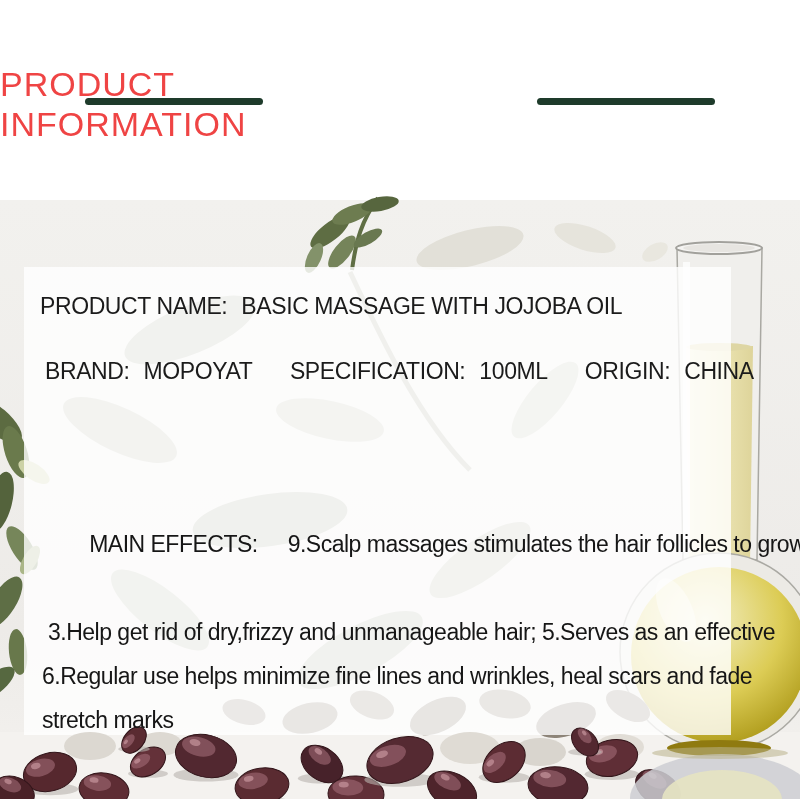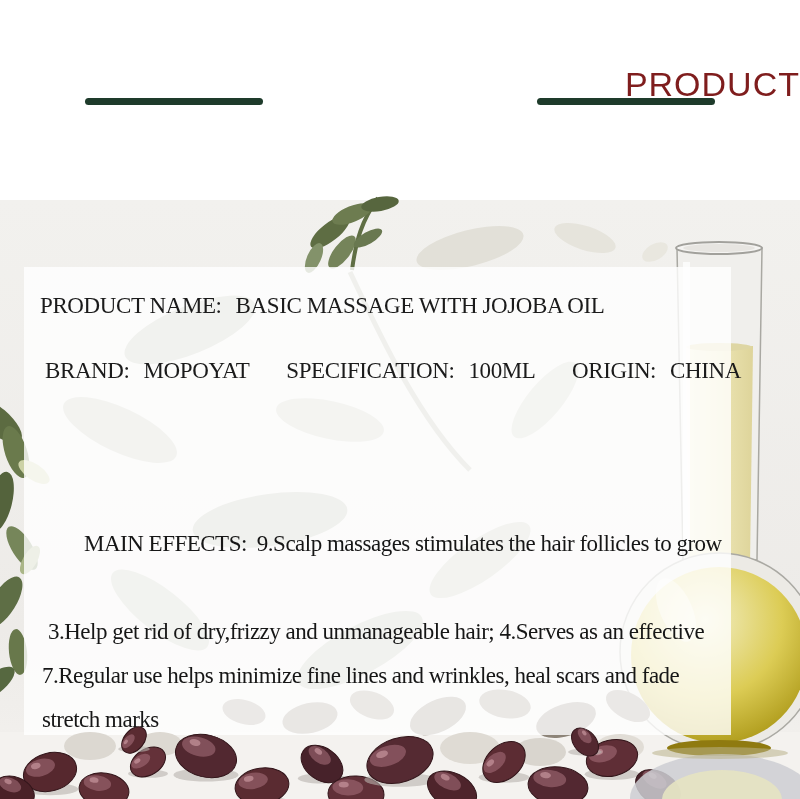--- a/index.html
+++ b/index.html
@@ -3,41 +3,41 @@
 <meta charset="utf-8">
 <style>
   html,body{margin:0;padding:0;background:#ffffff;}
   .canvas{
     position:relative;width:800px;height:799px;overflow:hidden;background:#ffffff;
     font-family:"Liberation Sans","DejaVu Sans",sans-serif;color:#1a1a1a;
   }
   .photo{position:absolute;left:0;top:0;}
   
   .page-title{
-    position:absolute;top:64px;left:0;right:0;text-align:right;
-    font-size:34px;line-height:40px;letter-spacing:1px;color:#7f1d1d;font-weight:400;
+    position:absolute;top:64px;left:0;right:0;text-align:left;
+    font-size:34px;line-height:40px;letter-spacing:1px;color:#ef4444;font-weight:400;
   }
   .bar{position:absolute;top:98px;height:7px;width:178px;border-radius:4px;background:#1e3b2b;}
   .bar-left{left:85px;}
   .bar-right{right:85px;}
   
-  .text-layer{position:absolute;left:0;top:0;width:800px;height:669px;font-family:Liberation Serif, serif;}
+  .text-layer{position:absolute;left:0;top:0;width:800px;height:669px;}
   .info-row{position:absolute;white-space:nowrap;font-size:23px;letter-spacing:-0.4px;color:#1b1b1b;}
   #row-name{left:40px;top:293px;}
   #row-brand{left:45px;top:358px;text-align:right;}
   #row-skin{left:42px;top:423px;}
   .lbl{margin-right:14px;}
   .field + .field{margin-left:32px;}
   .effects{
     position:absolute;left:42px;top:478px;width:740px;
     font-size:23px;line-height:44px;letter-spacing:-0.5px;color:#161616;
   }
   .effects .line{white-space:pre;}
   .effects .indent{padding-left:6px;}
-  .effects .eff-lbl{margin-right:10px;}
+  .effects .eff-lbl{margin-right:30px;}
 </style>
 </head>
 <body>
 
 <div class="canvas">
 
   <svg class="photo" width="800" height="799" viewBox="0 0 800 799" aria-hidden="true">
     <defs>
       <linearGradient id="gBg" x1="0" y1="0" x2="0" y2="1">
         <stop offset="0" stop-color="#f2f1ee"></stop>
@@ -232,20 +232,21 @@
       <ellipse cx="722" cy="798" rx="92" ry="44" fill="#ccced2" opacity="0.85"></ellipse>
       <ellipse cx="722" cy="800" rx="60" ry="30" fill="#e6e3c2" opacity="0.9"></ellipse>
       <ellipse cx="720" cy="753" rx="68" ry="6" fill="#b9b28a" opacity="0.55"></ellipse>
     </g>
   </svg>
 
   <div class="header">
     <span class="bar bar-left"></span>
     <div class="page-title">
       <div>PRODUCT</div>
+      <div>INFORMATION</div>
     </div>
     <span class="bar bar-right"></span>
   </div>
 
   <div class="text-layer">
 
     <div class="info-row" id="row-name">
       <span class="lbl">PRODUCT NAME:</span><span class="val">BASIC MASSAGE WITH JOJOBA OIL</span>
     </div>
 
@@ -259,19 +260,19 @@
       <span class="field">
         <span class="lbl">ORIGIN:</span><span class="val">CHINA</span>
       </span>
     </div>
 
 
     <div class="effects">
       <div class="line">
         <span class="eff-lbl">MAIN EFFECTS:</span><span>9.Scalp massages stimulates the hair follicles to grow</span>
       </div>
-      <div class="line indent">3.Help get rid of dry,frizzy and unmanageable hair; 4.Serves as an effective</div>
-      <div class="line">7.Regular use helps minimize fine lines and wrinkles, heal scars and fade</div>
+      <div class="line indent">3.Help get rid of dry,frizzy and unmanageable hair; 5.Serves as an effective</div>
+      <div class="line">6.Regular use helps minimize fine lines and wrinkles, heal scars and fade</div>
       <div class="line">stretch marks</div>
     </div>
 
   </div>
 </div>
 
 </body></html>

